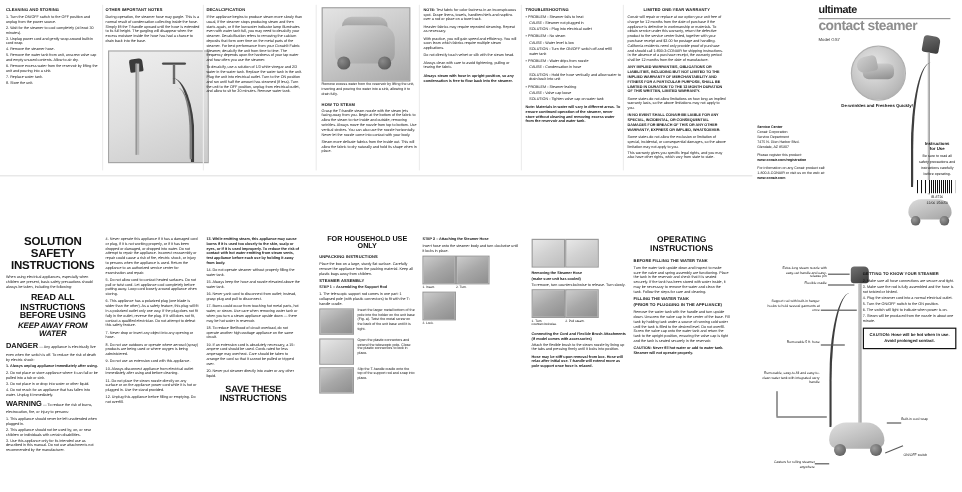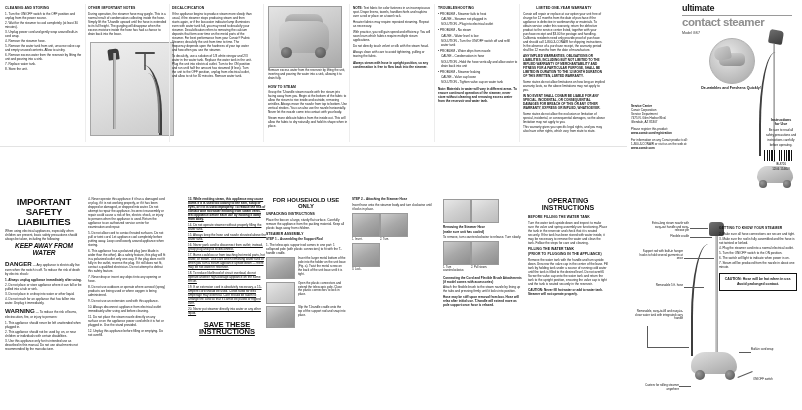--- a/index.html
+++ b/index.html
@@ -219,22 +219,23 @@
       <div class="p">This warranty gives you specific legal rights, and you may also have other rights, which vary from state to state.</div>
     </div>
 
   </div>
 
   <div class="fold"></div>
 
   <div class="bot">
 
     <div style="position:absolute;left:5px;top:50px;width:78px;">
-      <div class="bigtitle t-important">IMPORTANT SAFETY LIABILITIES</div>
+      <div class="bigtitle t-important">SOLUTION SAFETY INSTRUCTIONS</div>
       <div class="p" style="margin-top:3px;">When using electrical appliances, especially when children are present, basic safety precautions should always be taken, including the following:</div>
+      <div class="bigtitle t-read" style="margin:3px 0 2px 0;">READ ALL INSTRUCTIONS BEFORE USING</div>
       <div class="bigtitle t-keep" style="margin:2px 0 3px 0;">KEEP AWAY FROM WATER</div>
       <div class="p">
         <span class="inline-danger">DANGER</span>
         <span>— Any appliance is electrically live even when the switch is off. To reduce the risk of death by electric shock:</span>
       </div>
       <div class="p tight b">1. Always unplug appliance immediately after using.</div>
       <div class="p tight">2. Do not place or store appliance where it can fall or be pulled into a tub or sink.</div>
       <div class="p tight">3. Do not place in or drop into water or other liquid.</div>
       <div class="p tight">4. Do not reach for an appliance that has fallen into water. Unplug it immediately.</div>
       <div class="p" style="margin-top:2px;">
@@ -251,21 +252,21 @@
       <div class="p">5. Do not allow cord to contact heated surfaces. Do not pull or twist cord. Let appliance cool completely before putting away. Loop cord loosely around appliance when storing.</div>
       <div class="p">6. This appliance has a polarized plug (one blade is wider than the other). As a safety feature, this plug will fit in a polarized outlet only one way. If the plug does not fit fully in the outlet, reverse the plug. If it still does not fit, contact a qualified electrician. Do not attempt to defeat this safety feature.</div>
       <div class="p">7. Never drop or insert any object into any opening or hose.</div>
       <div class="p">8. Do not use outdoors or operate where aerosol (spray) products are being used or where oxygen is being administered.</div>
       <div class="p">9. Do not use an extension cord with this appliance.</div>
       <div class="p">10. Always disconnect appliance from electrical outlet immediately after using and before cleaning.</div>
       <div class="p">11. Do not place the steam nozzle directly on any surface or on the appliance power cord while it is hot or plugged in. Use the stand provided.</div>
       <div class="p">12. Unplug this appliance before filling or emptying. Do not overfill.</div>
     </div>
 
-    <div style="position:absolute;left:188px;top:50px;width:78px;text-decoration:underline;">
+    <div style="position:absolute;left:172px;top:50px;width:78px;">
       <div class="p b">13. While emitting steam, this appliance may cause burns if it is used too closely to the skin, scalp or eyes, or if it is used improperly. To reduce the risk of contact with hot water emitting from steam vents, test appliance before each use by holding it away from body.</div>
       <div class="p">14. Do not operate steamer without properly filling the water tank.</div>
       <div class="p">15. Always keep the hose and nozzle elevated above the water tank.</div>
       <div class="p">16. Never yank cord to disconnect from outlet; instead, grasp plug and pull to disconnect.</div>
       <div class="p">17. Burns could occur from touching hot metal parts, hot water, or steam. Use care when removing water tank or when you turn a steam appliance upside down — there may be hot water in reservoir.</div>
       <div class="p">18. To reduce likelihood of circuit overload, do not operate another high-wattage appliance on the same circuit.</div>
       <div class="p">19. If an extension cord is absolutely necessary, a 15-ampere cord should be used. Cords rated for less amperage may overheat. Care should be taken to arrange the cord so that it cannot be pulled or tripped over.</div>
       <div class="p">20. Never put steamer directly into water or any other liquid.</div>
       <div class="bigtitle t-save" style="margin-top:6px;">SAVE THESE INSTRUCTIONS</div>
     </div>

